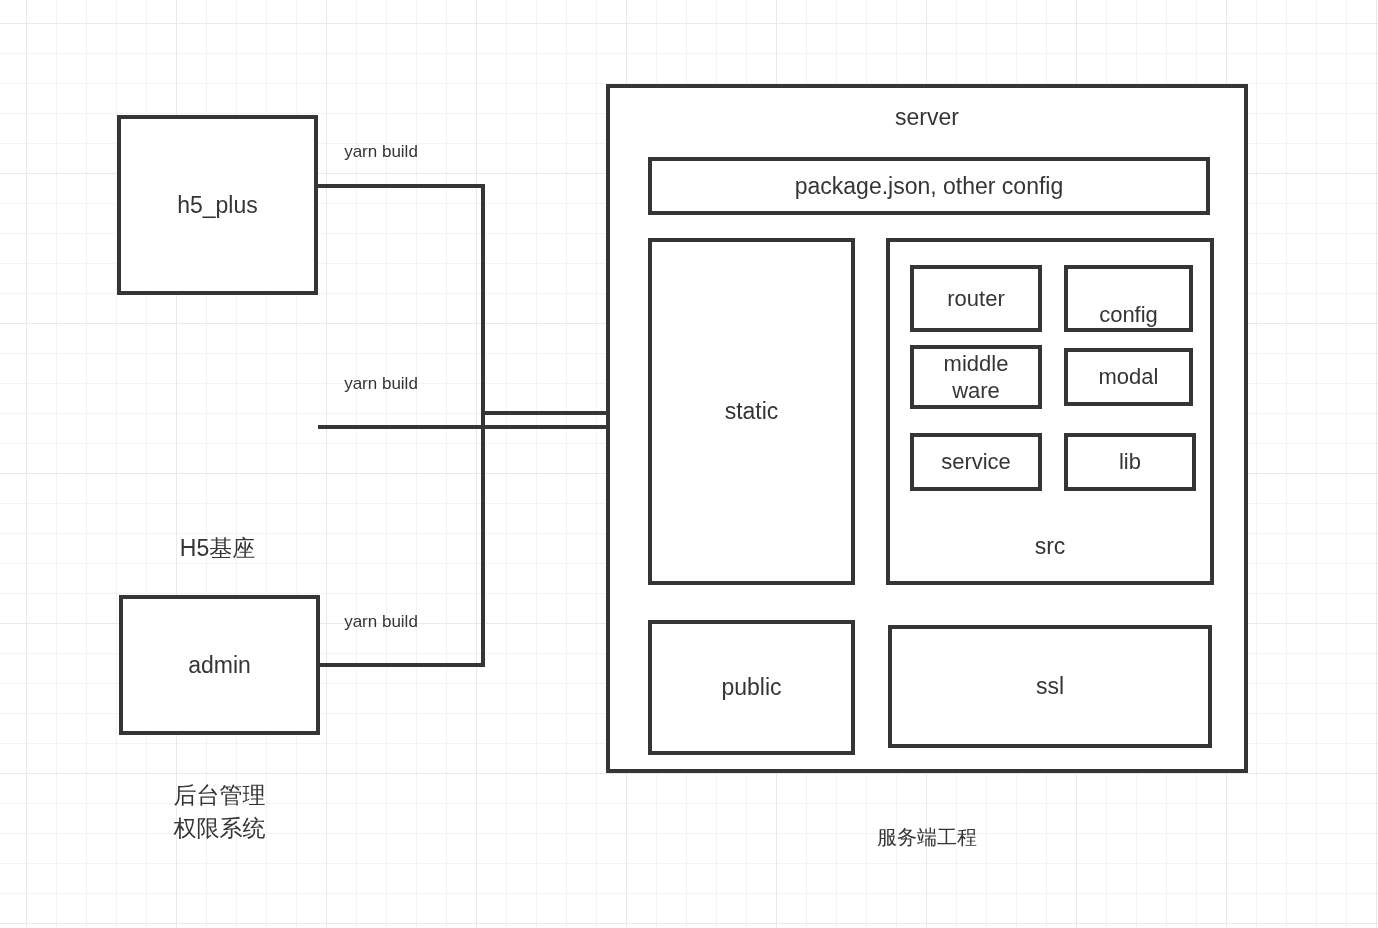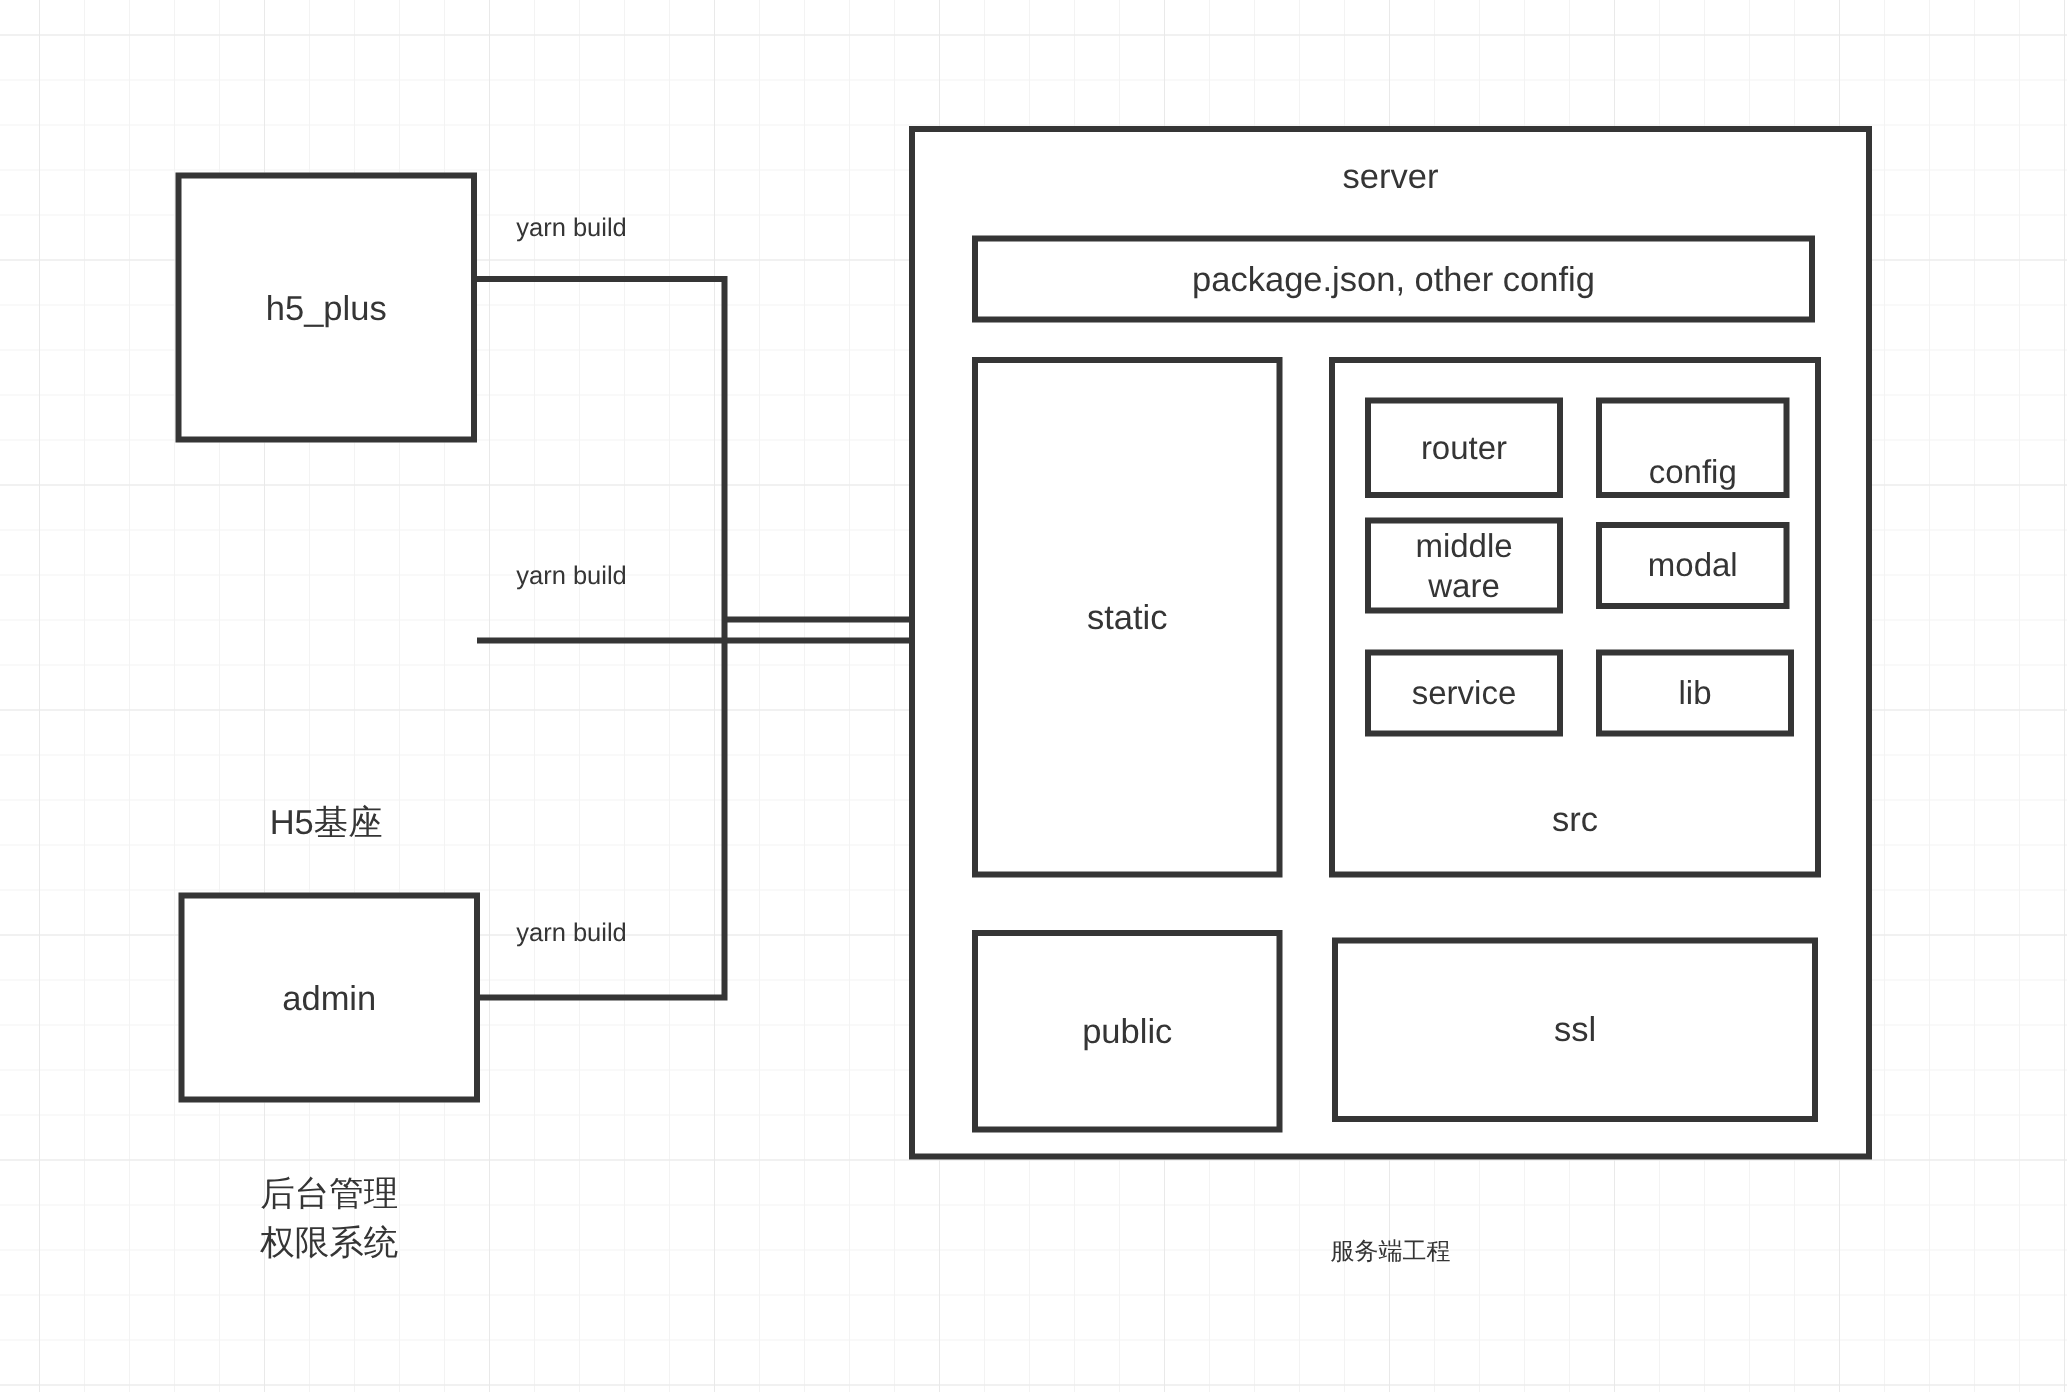--- a/index.html
+++ b/index.html
@@ -93,21 +93,21 @@
   .src-label {
     position: absolute;
     left: 0; top: 291px; width: 100%;
     text-align: center;
     font-size: 23px;
   }
   .server-caption {
     position: absolute;
     left: 606px; top: 824px; width: 642px;
     text-align: center;
-    font-size: 16px;
+    font-size: 20px;
   }
 </style>
 </head>
 <body>
 
 <div class="stage">
 
   <svg class="wires" width="1378" height="928" viewBox="0 0 1378 928">
 
     <path d="M 318 186 H 483 V 665 H 320" fill="none" stroke="#353535" stroke-width="4"></path>

